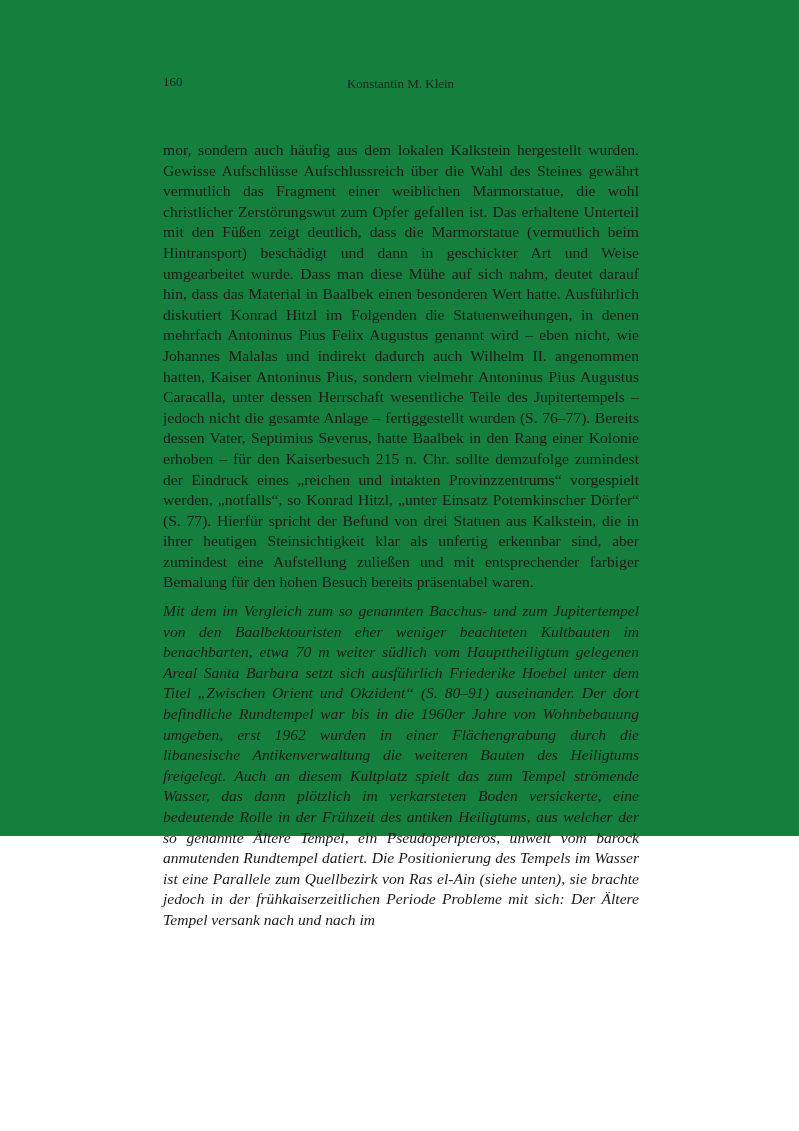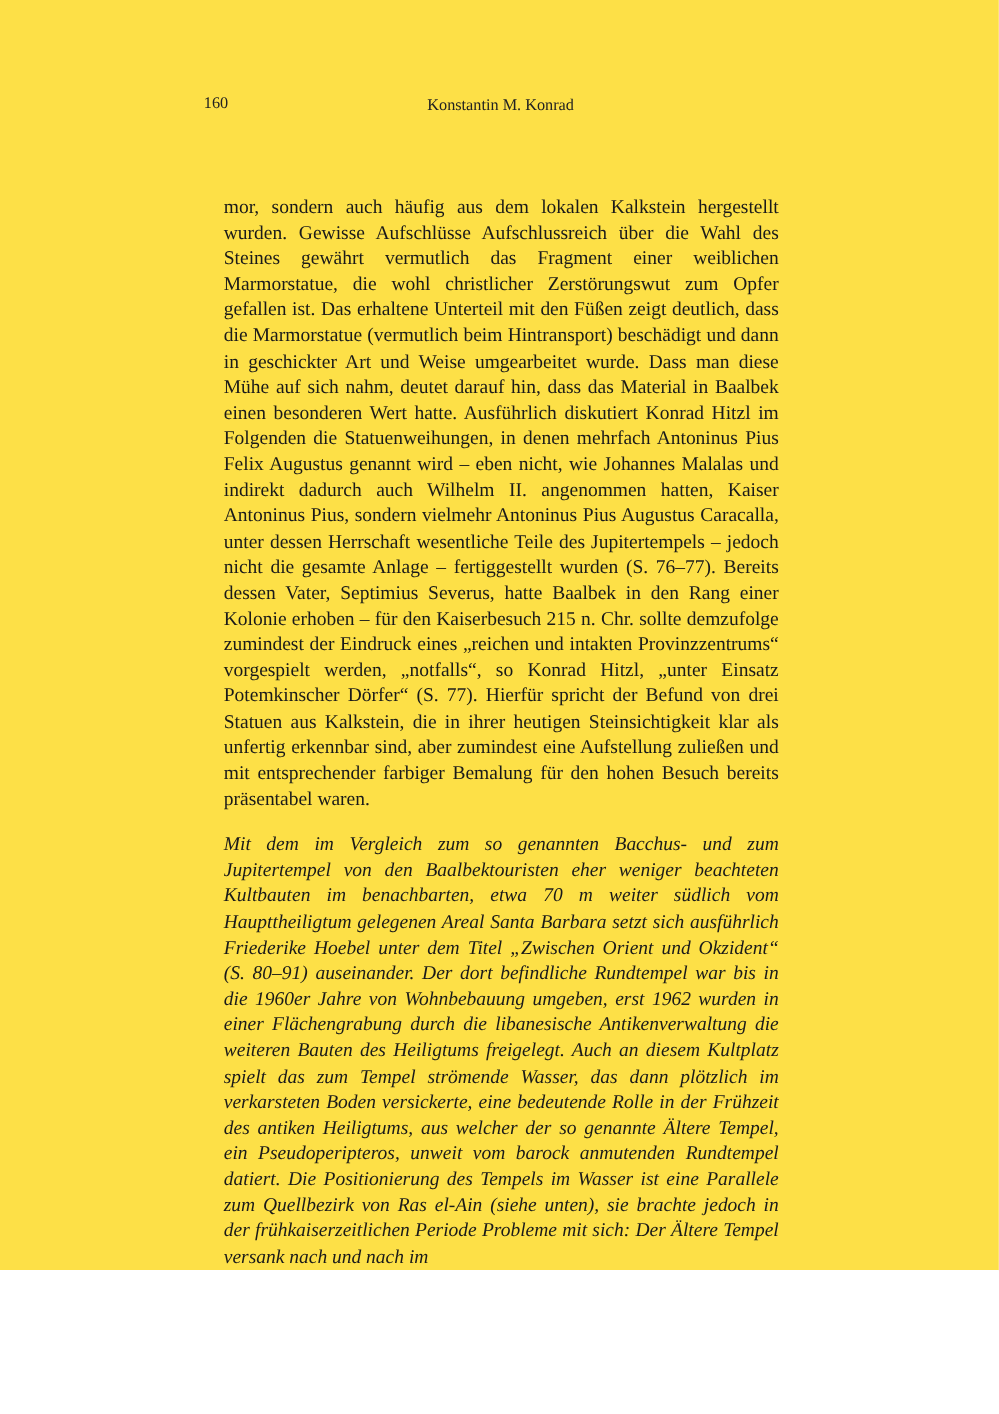--- a/index.html
+++ b/index.html
@@ -1,38 +1,38 @@
 <!DOCTYPE html>
 <html><head>
   <meta charset="utf-8">
   <style>
     html, body { margin: 0; padding: 0; background: #ffffff; }
     body { width: 799px; height: 1131px; position: relative; overflow: hidden; }
-    .page { position: absolute; left: 0; top: 0; width: 799px; height: 1016px; background: #fde047; }
+    .page { position: absolute; left: 0; top: 0; width: 799px; height: 836px; background: #15803d; }
     .running-head {
       position: absolute; top: 74px; left: 163px; width: 475px; height: 20px;
       font-family: "Liberation Serif", "DejaVu Serif", serif; font-size: 13px; color: #222;
     }
     .page-number { position: absolute; left: 0; top: 0; }
     .author { position: absolute; left: 0; right: 0; text-align: center; top: 2px; }
     .body-text {
       position: absolute; left: 163px; top: 140px; width: 476px;
       font-family: "Liberation Serif", "DejaVu Serif", serif;
       font-size: 15.6px; line-height: 20.6px; color: #1a1a1a;
       text-align: justify; hyphens: manual;
     }
-    .body-text p { margin: 16px; }
+    .body-text p { margin: 0; }
     .body-text p + p { margin-top: 8px; font-style: italic; }
   </style>
 </head>
 <body>
 
 <div class="page">
   <div class="running-head">
     <span class="page-number">160</span>
-    <span class="author">Konstantin M. Konrad</span>
+    <span class="author">Konstantin M. Klein</span>
   </div>
 
   <div class="body-text">
     <p>mor, sondern auch häufig aus dem lokalen Kalkstein hergestellt wurden. Gewisse Aufschlüsse Aufschlussreich über die Wahl des Steines gewährt vermutlich das Fragment einer weiblichen Marmorstatue, die wohl christlicher Zerstörungswut zum Opfer gefallen ist. Das erhaltene Unterteil mit den Füßen zeigt deutlich, dass die Marmorstatue (vermutlich beim Hintransport) beschädigt und dann in geschickter Art und Weise umgearbeitet wurde. Dass man diese Mühe auf sich nahm, deutet darauf hin, dass das Material in Baalbek einen besonderen Wert hatte. Ausführlich diskutiert Konrad Hitzl im Folgenden die Statuenweihungen, in denen mehrfach Antoninus Pius Felix Augustus genannt wird – eben nicht, wie Johannes Malalas und indirekt dadurch auch Wilhelm II. angenommen hatten, Kaiser Antoninus Pius, sondern vielmehr Antoninus Pius Augustus Caracalla, unter dessen Herrschaft wesentliche Teile des Jupitertempels – jedoch nicht die gesamte Anlage – fertiggestellt wurden (S. 76–77). Bereits dessen Vater, Septimius Severus, hatte Baalbek in den Rang einer Kolonie erhoben – für den Kaiserbesuch 215 n. Chr. sollte demzufolge zumindest der Eindruck eines „reichen und intakten Provinzzentrums“ vorgespielt werden, „notfalls“, so Konrad Hitzl, „unter Einsatz Potemkinscher Dörfer“ (S. 77). Hierfür spricht der Befund von drei Statuen aus Kalkstein, die in ihrer heutigen Steinsichtigkeit klar als unfertig erkennbar sind, aber zumindest eine Aufstellung zuließen und mit entsprechender farbiger Bemalung für den hohen Besuch bereits präsentabel waren.</p>
     <p>Mit dem im Vergleich zum so genannten Bacchus- und zum Jupitertempel von den Baalbektouristen eher weniger beachteten Kultbauten im benachbarten, etwa 70 m weiter südlich vom Haupttheiligtum gelegenen Areal Santa Barbara setzt sich ausführlich Friederike Hoebel unter dem Titel „Zwischen Orient und Okzident“ (S. 80–91) auseinander. Der dort befindliche Rundtempel war bis in die 1960er Jahre von Wohnbebauung umgeben, erst 1962 wurden in einer Flächengrabung durch die libanesische Antikenverwaltung die weiteren Bauten des Heiligtums freigelegt. Auch an diesem Kultplatz spielt das zum Tempel strömende Wasser, das dann plötzlich im verkarsteten Boden versickerte, eine bedeutende Rolle in der Frühzeit des antiken Heiligtums, aus welcher der so genannte Ältere Tempel, ein Pseudoperipteros, unweit vom barock anmutenden Rundtempel datiert. Die Positionierung des Tempels im Wasser ist eine Parallele zum Quellbezirk von Ras el-Ain (siehe unten), sie brachte jedoch in der frühkaiserzeitlichen Periode Probleme mit sich: Der Ältere Tempel versank nach und nach im</p>
   </div>
 </div>
 
 </body></html>

